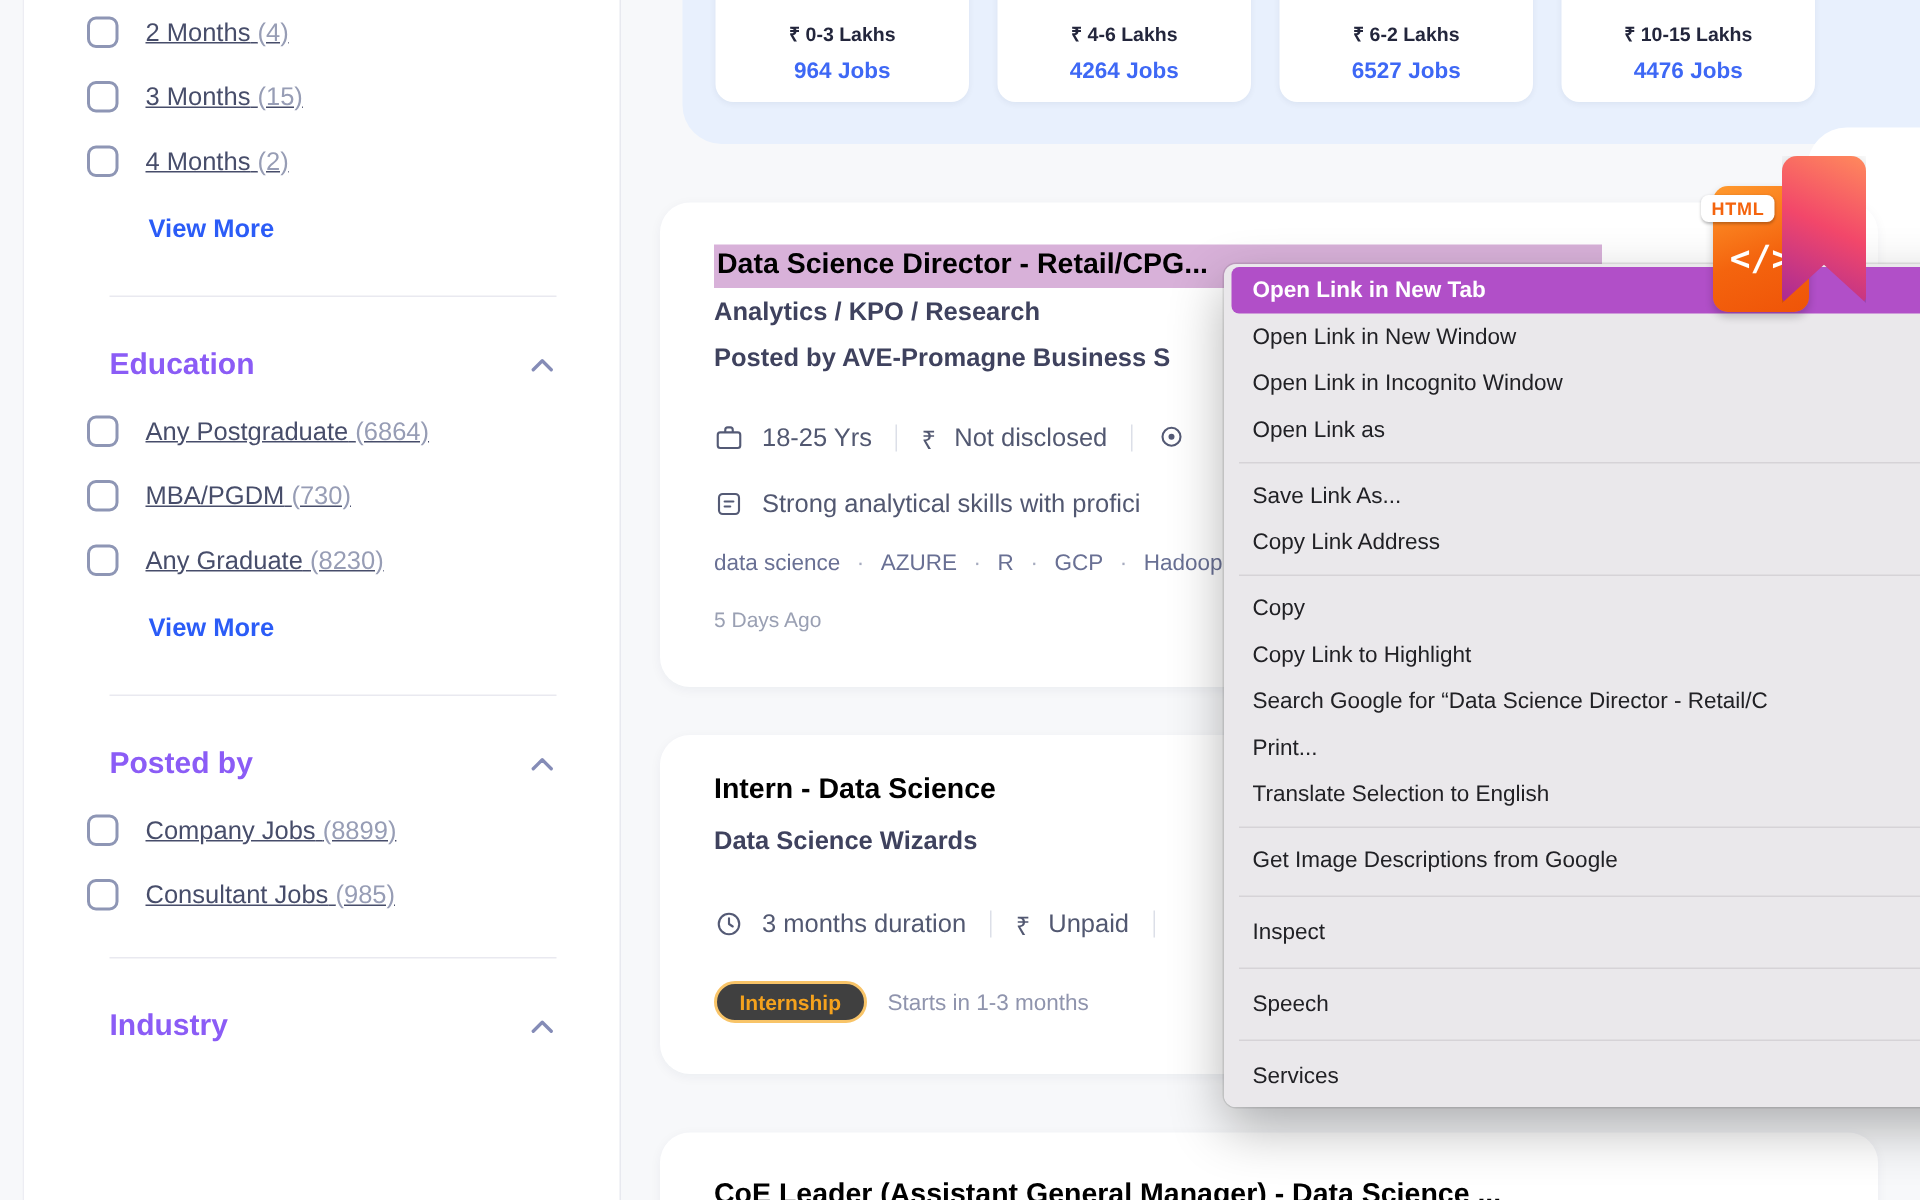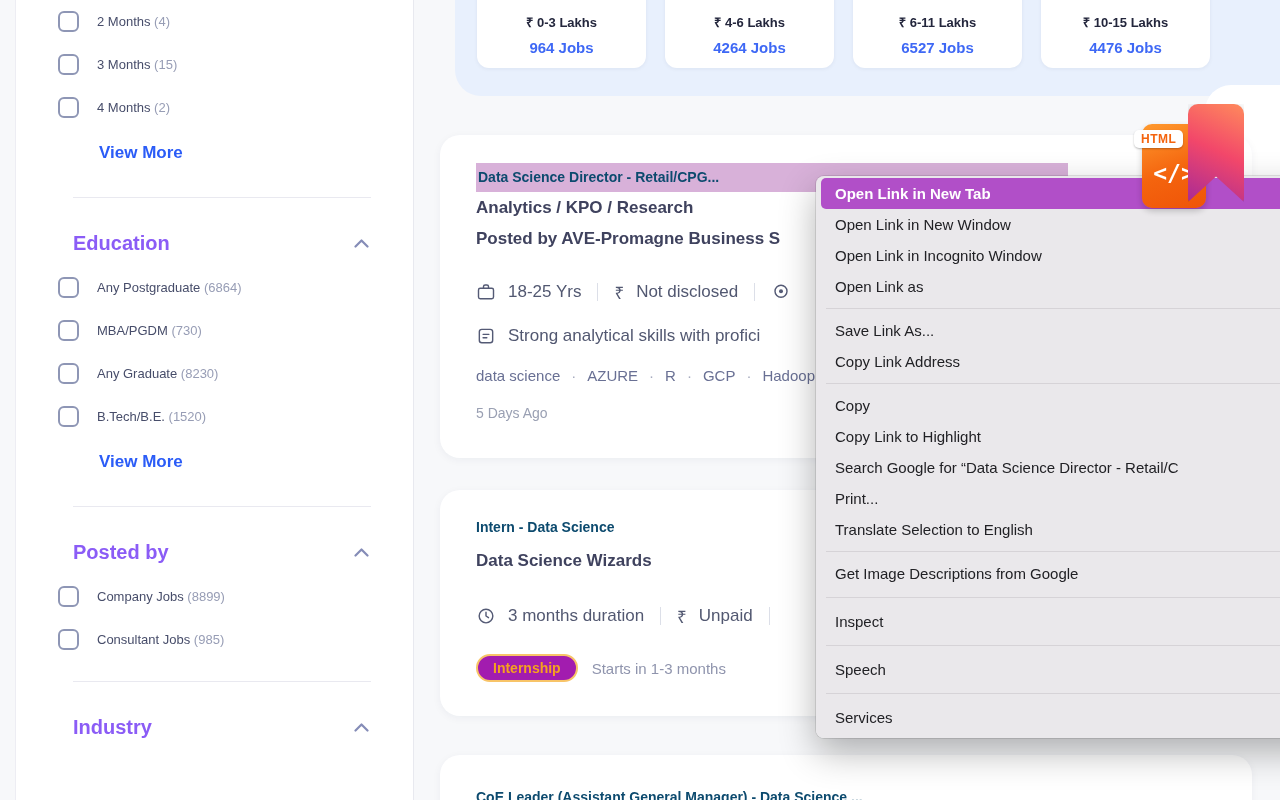--- a/index.html
+++ b/index.html
@@ -4,21 +4,21 @@
 <style>
   html,body{margin:0;padding:0;background:#f7f8fa;}
   .stage{position:relative;width:1280px;height:800px;overflow:hidden;background:#f7f8fa;
          font-family:"Liberation Sans",sans-serif;-webkit-font-smoothing:antialiased;}
 
   
   .sidebar{position:absolute;left:15px;top:0;width:399px;height:800px;background:#fff;
            border-left:1px solid #ededf3;border-right:1px solid #e8e9ef;box-sizing:border-box;}
   .frow{height:43px;display:flex;align-items:center;padding-left:42px;gap:18px;cursor:pointer;}
   .cb{width:21px;height:21px;border:2px solid #8e96b5;border-radius:6px;background:#fff;flex:none;box-sizing:border-box;}
-  .flabel{font-size:13px;color:#474d6a;font-weight:500;}
+  .flabel{font-size:17px;color:#474d6a;font-weight:500;text-decoration:underline;}
   .fcount{color:#979db5;font-weight:400;}
   .viewmore{height:48px;display:flex;align-items:center;padding-left:83px;
             color:#2b5cf7;font-weight:700;font-size:17px;cursor:pointer;}
   .sdiv{border-top:1px solid #e9e9f0;margin:20px 42px 0 57px;}
   .shead{margin:30px 44px 0 57px;height:30px;display:flex;align-items:center;justify-content:space-between;}
   .stitle{font-size:20px;font-weight:700;color:#8b5cf6;}
   .fgroup{margin-top:8px;}
   .caret{width:15px;height:9px;flex:none;cursor:pointer;}
 
   
@@ -29,33 +29,33 @@
          box-shadow:0 1px 4px rgba(20,30,70,.06);display:flex;flex-direction:column;
          align-items:center;justify-content:flex-end;padding-bottom:12px;gap:8px;box-sizing:border-box;}
   .srange{font-size:13px;font-weight:700;color:#23263c;}
   .sjobs{font-size:15px;font-weight:600;color:#3e68f5;}
 
   .corner-blob{position:absolute;left:1205px;top:85px;width:170px;height:108px;background:#fff;border-radius:26px;}
 
   
   .jcard{position:absolute;left:440px;width:812px;background:#fff;border-radius:20px;
          box-shadow:0 2px 8px rgba(25,35,75,.05);box-sizing:border-box;padding-left:36px;cursor:pointer;}
-  .jtitle{font-size:14px;font-weight:700;color:#0c4a6e;line-height:26px;white-space:nowrap;}
+  .jtitle{font-size:19px;font-weight:700;color:#000000;line-height:26px;white-space:nowrap;}
   .hl{background:#d8b1d9;display:inline-block;min-width:592px;padding:1px 6px 2px 2px;box-sizing:border-box;}
   .jsub{font-size:17px;font-weight:600;color:#3f425e;line-height:21px;}
   .jmeta{display:flex;align-items:center;gap:12px;font-size:17px;color:#525871;height:22px;}
   .mdiv{width:1px;height:18px;background:#dcdfe8;margin:0 4px;flex:none;}
   .rupee{font-size:17px;color:#525871;font-weight:400;}
   .jtags{display:flex;align-items:center;gap:11px;font-size:15px;color:#697094;height:18px;white-space:nowrap;}
   .tdot{color:#a6abbf;}
   .jage{font-size:14px;color:#9aa0b3;height:16px;}
   .ico{flex:none;display:block;}
 
   .badge{display:inline-flex;align-items:center;height:28px;padding:0 15px;border:2px solid #f8c468;
-         border-radius:999px;font-size:14px;font-weight:700;color:#f5a21d;background:#a21caf;box-sizing:border-box;}
+         border-radius:999px;font-size:14px;font-weight:700;color:#f5a21d;background:#404040;box-sizing:border-box;}
   .starts{font-size:15px;color:#8f94ad;margin-left:14px;}
 
   
   .menu{position:absolute;left:816px;top:176px;width:524px;box-sizing:border-box;
         background:rgba(234,232,235,.98);border-radius:8px;padding:2px 0 5px;z-index:50;
         box-shadow:0 0 0 1px rgba(0,0,0,.10),0 14px 36px rgba(0,0,0,.30);}
   .mi{height:31px;line-height:31px;padding:0 19px;font-size:15px;color:#212125;
       white-space:nowrap;overflow:hidden;cursor:default;}
   .mi.sel{margin:0 5px;padding:0 14px;border-radius:5px;background:#b14fc8;color:#fff;font-weight:600;}
   .msep{border-top:1px solid #d6d3d7;margin:6px 10px;}
@@ -114,24 +114,20 @@
         <span class="flabel"><span>Any Postgraduate</span> <span class="fcount">(6864)</span></span>
       </div>
       <div class="frow">
         <span class="cb"></span>
         <span class="flabel"><span>MBA/PGDM</span> <span class="fcount">(730)</span></span>
       </div>
       <div class="frow">
         <span class="cb"></span>
         <span class="flabel"><span>Any Graduate</span> <span class="fcount">(8230)</span></span>
       </div>
-      <div class="frow">
-        <span class="cb"></span>
-        <span class="flabel"><span>B.Tech/B.E.</span> <span class="fcount">(1520)</span></span>
-      </div>
       <div class="viewmore">View More</div>
     </div>
 
     <div class="sdiv"></div>
 
     <div class="shead">
       <span class="stitle">Posted by</span>
       <svg class="caret" viewBox="0 0 15 9">
           <path d="M1.5 7.5 L7.5 1.5 L13.5 7.5" fill="none" stroke="#858cb7" stroke-width="2.2" stroke-linecap="round" stroke-linejoin="round"></path>
         </svg>
@@ -166,21 +162,21 @@
     <div class="scards">
       <div class="scard">
         <div class="srange">₹ 0-3 Lakhs</div>
         <div class="sjobs">964 Jobs</div>
       </div>
       <div class="scard">
         <div class="srange">₹ 4-6 Lakhs</div>
         <div class="sjobs">4264 Jobs</div>
       </div>
       <div class="scard">
-        <div class="srange">₹ 6-11 Lakhs</div>
+        <div class="srange">₹ 6-2 Lakhs</div>
         <div class="sjobs">6527 Jobs</div>
       </div>
       <div class="scard">
         <div class="srange">₹ 10-15 Lakhs</div>
         <div class="sjobs">4476 Jobs</div>
       </div>
     </div>
   </div>
 
   <div class="corner-blob"></div>

